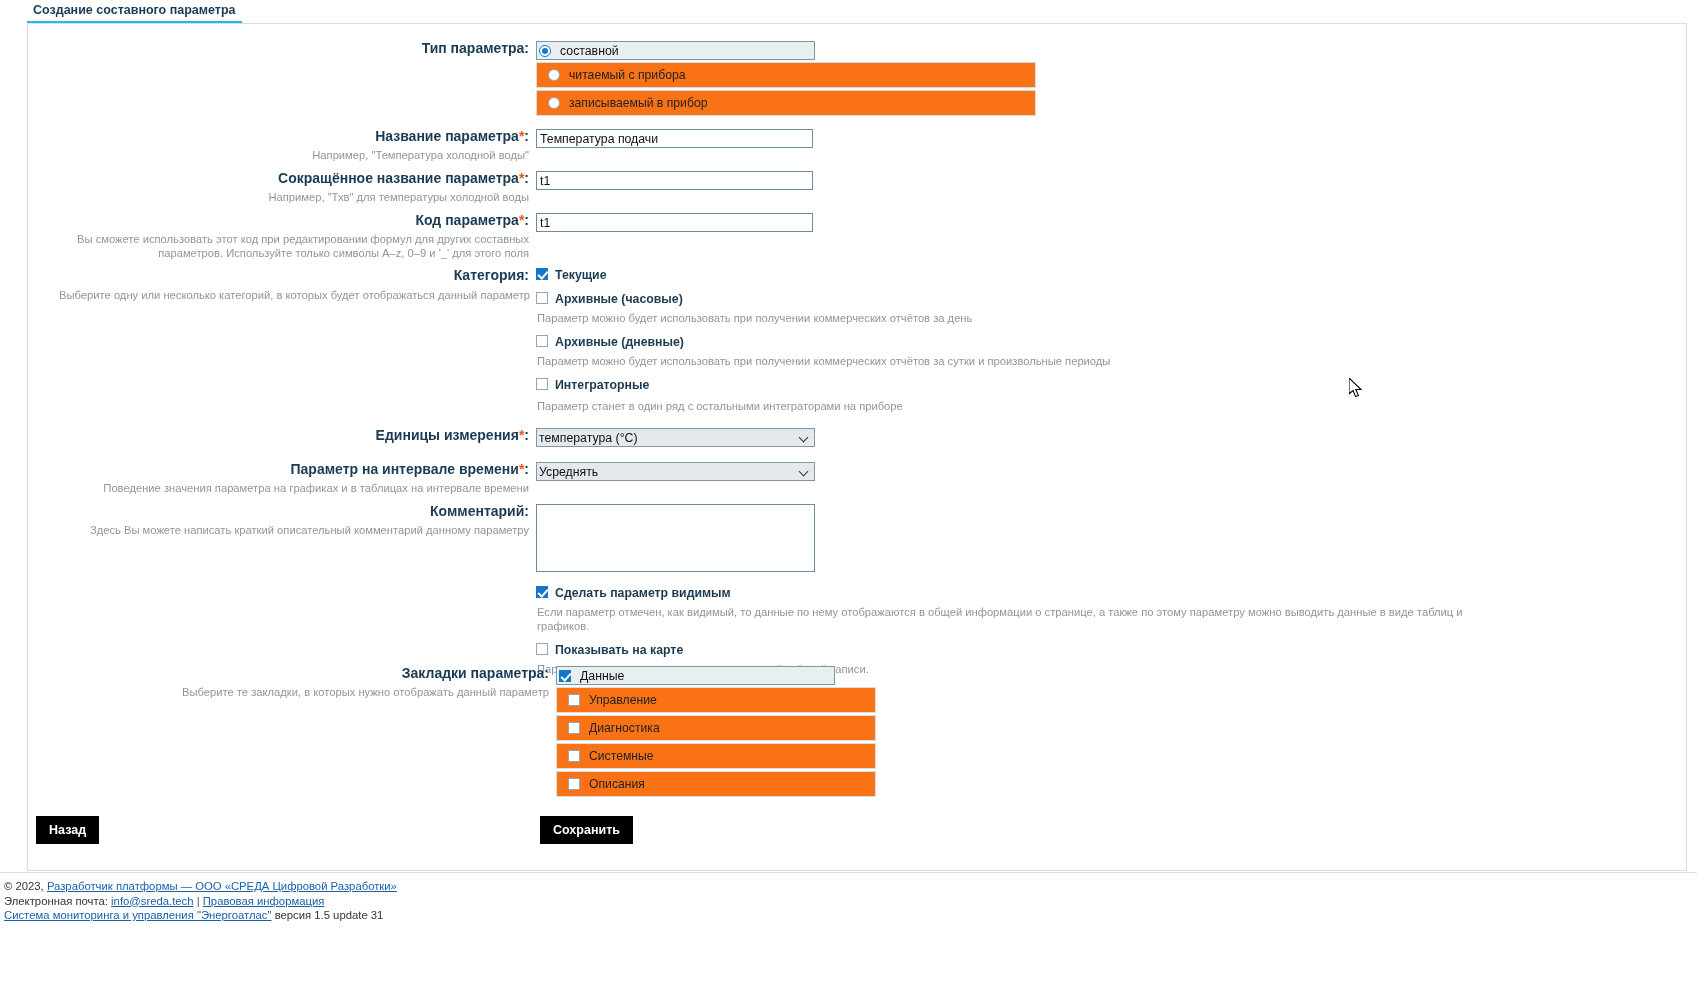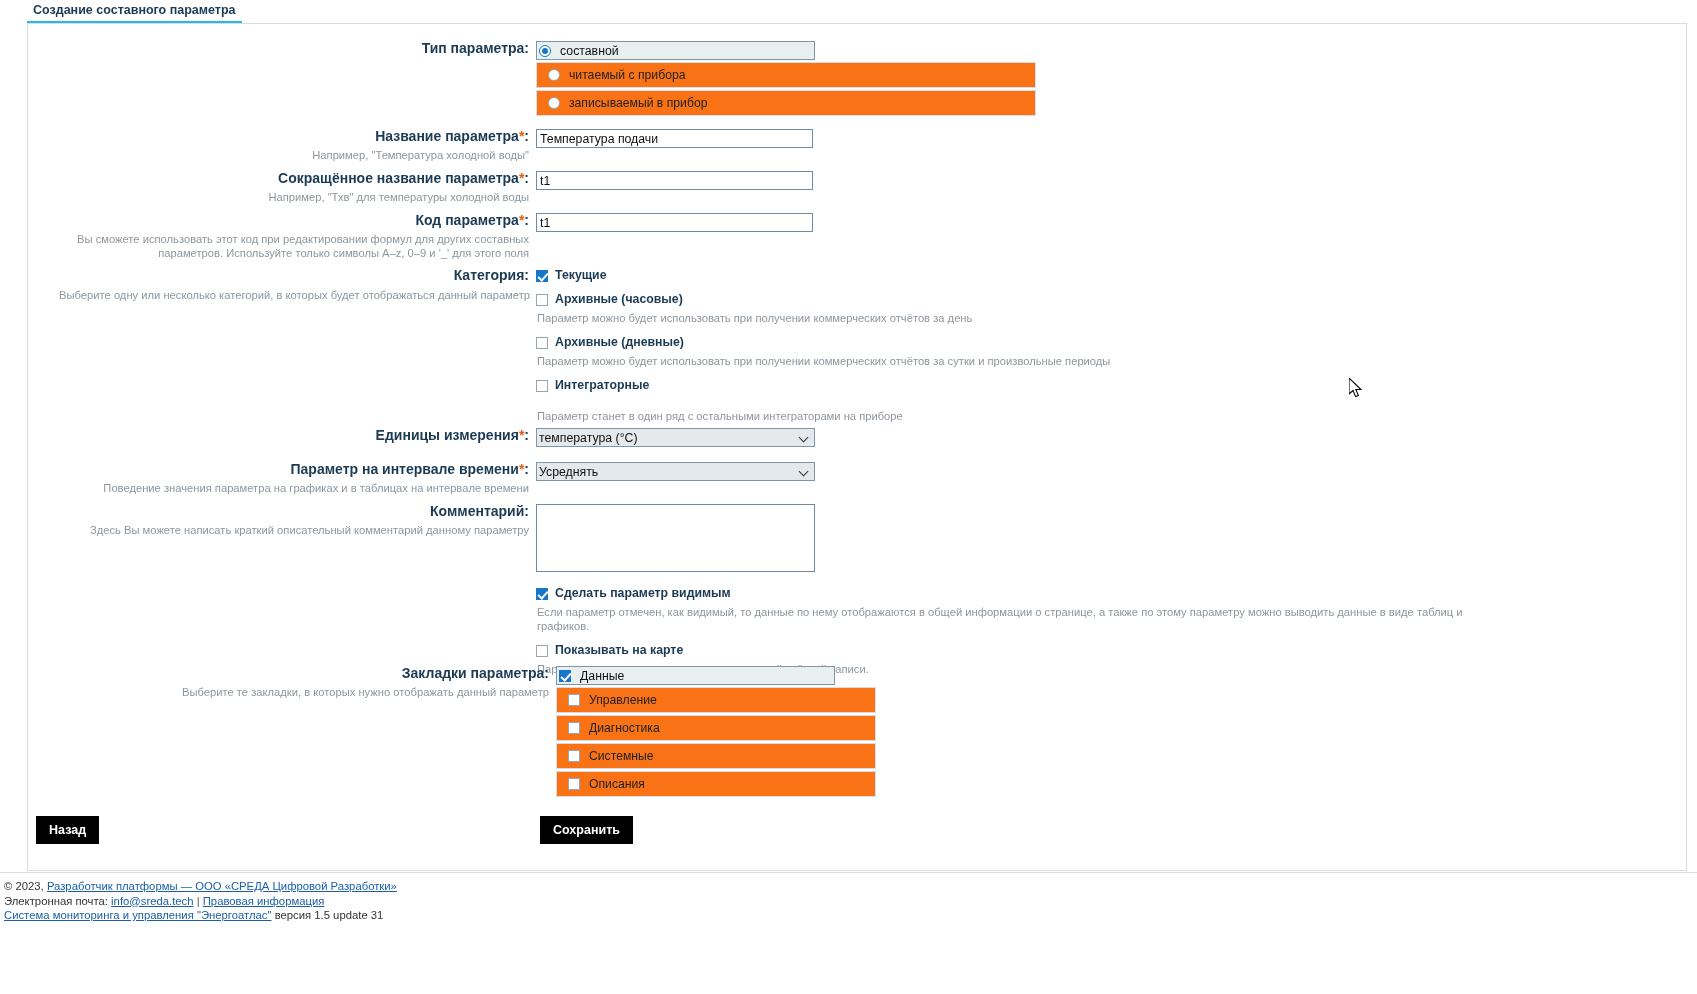--- a/index.html
+++ b/index.html
@@ -172,21 +172,21 @@
     background: #fff;
     resize: none;
     font-family: "Liberation Sans", sans-serif;
     font-size: 12.3px;
     outline: none;
   }
 
   
   .inline-cb {
     display: flex;
-    align-items: flex-end;
+    align-items: flex-start;
     font-weight: bold;
     font-size: 12.3px;
     color: #1b3a54;
   }
   .inline-cb .cbx { margin-right: 7px; }
 
   
   .btn {
     background: #000000;
     color: #ffffff;
@@ -294,21 +294,21 @@
       <div class="hint-right" style="margin-top:5px;">Параметр можно будет использовать при получении коммерческих отчётов за день</div>
       <div class="inline-cb" style="margin-top:10px;">
         <span class="cbx"></span>
         <span>Архивные (дневные)</span>
       </div>
       <div class="hint-right" style="margin-top:5px;">Параметр можно будет использовать при получении коммерческих отчётов за сутки и произвольные периоды</div>
       <div class="inline-cb" style="margin-top:10px;">
         <span class="cbx"></span>
         <span>Интеграторные</span>
       </div>
-      <div class="hint-right" style="margin-top:17px;">Параметр станет в один ряд с остальными интеграторами на приборе</div>
+      <div class="hint-right" style="margin-top:7px;">Параметр станет в один ряд с остальными интеграторами на приборе</div>
     </div>
   </div>
   <div class="form-row" style="left:1px; top:264px;">
     <div class="lbl-col hint">Выберите одну или несколько категорий, в которых будет отображаться данный параметр</div>
   </div>
 
   <div class="form-row" style="left:0; top:404px;">
     <div class="lbl-col">
       <span>Единицы измерения</span><span class="req">*</span><span>:</span>
     </div>

